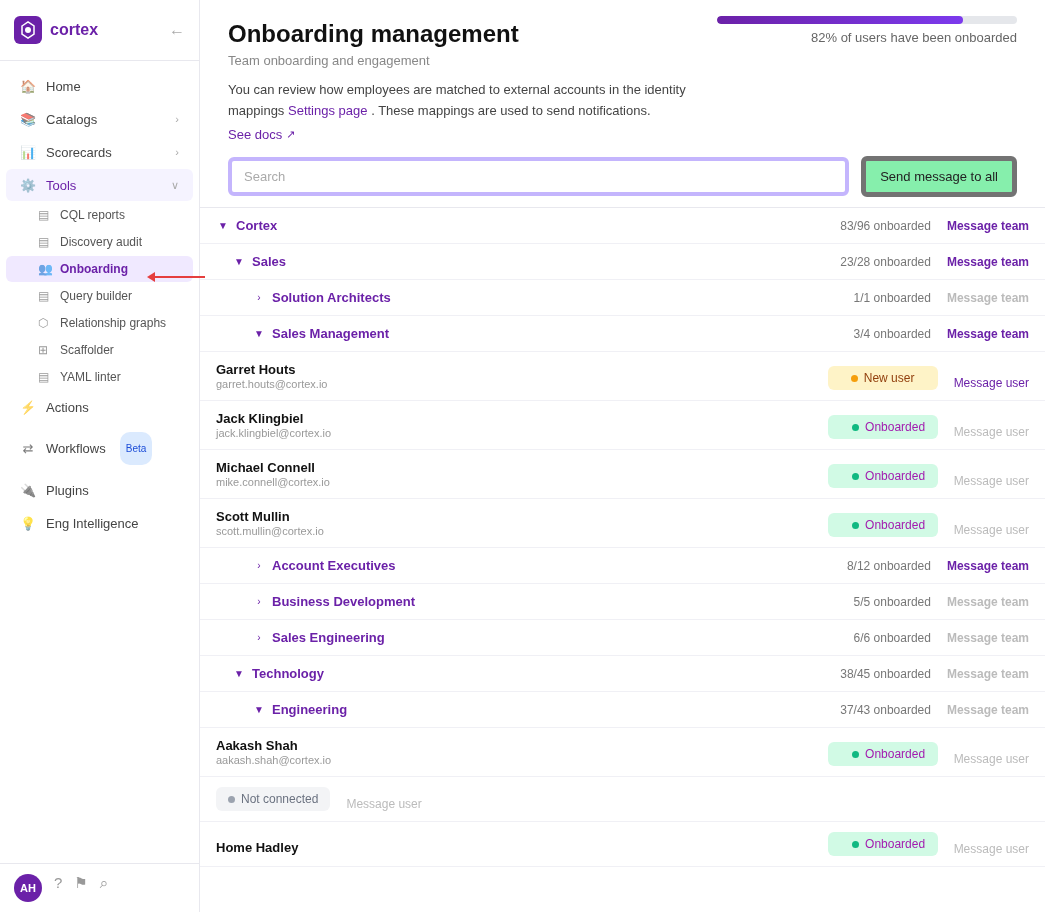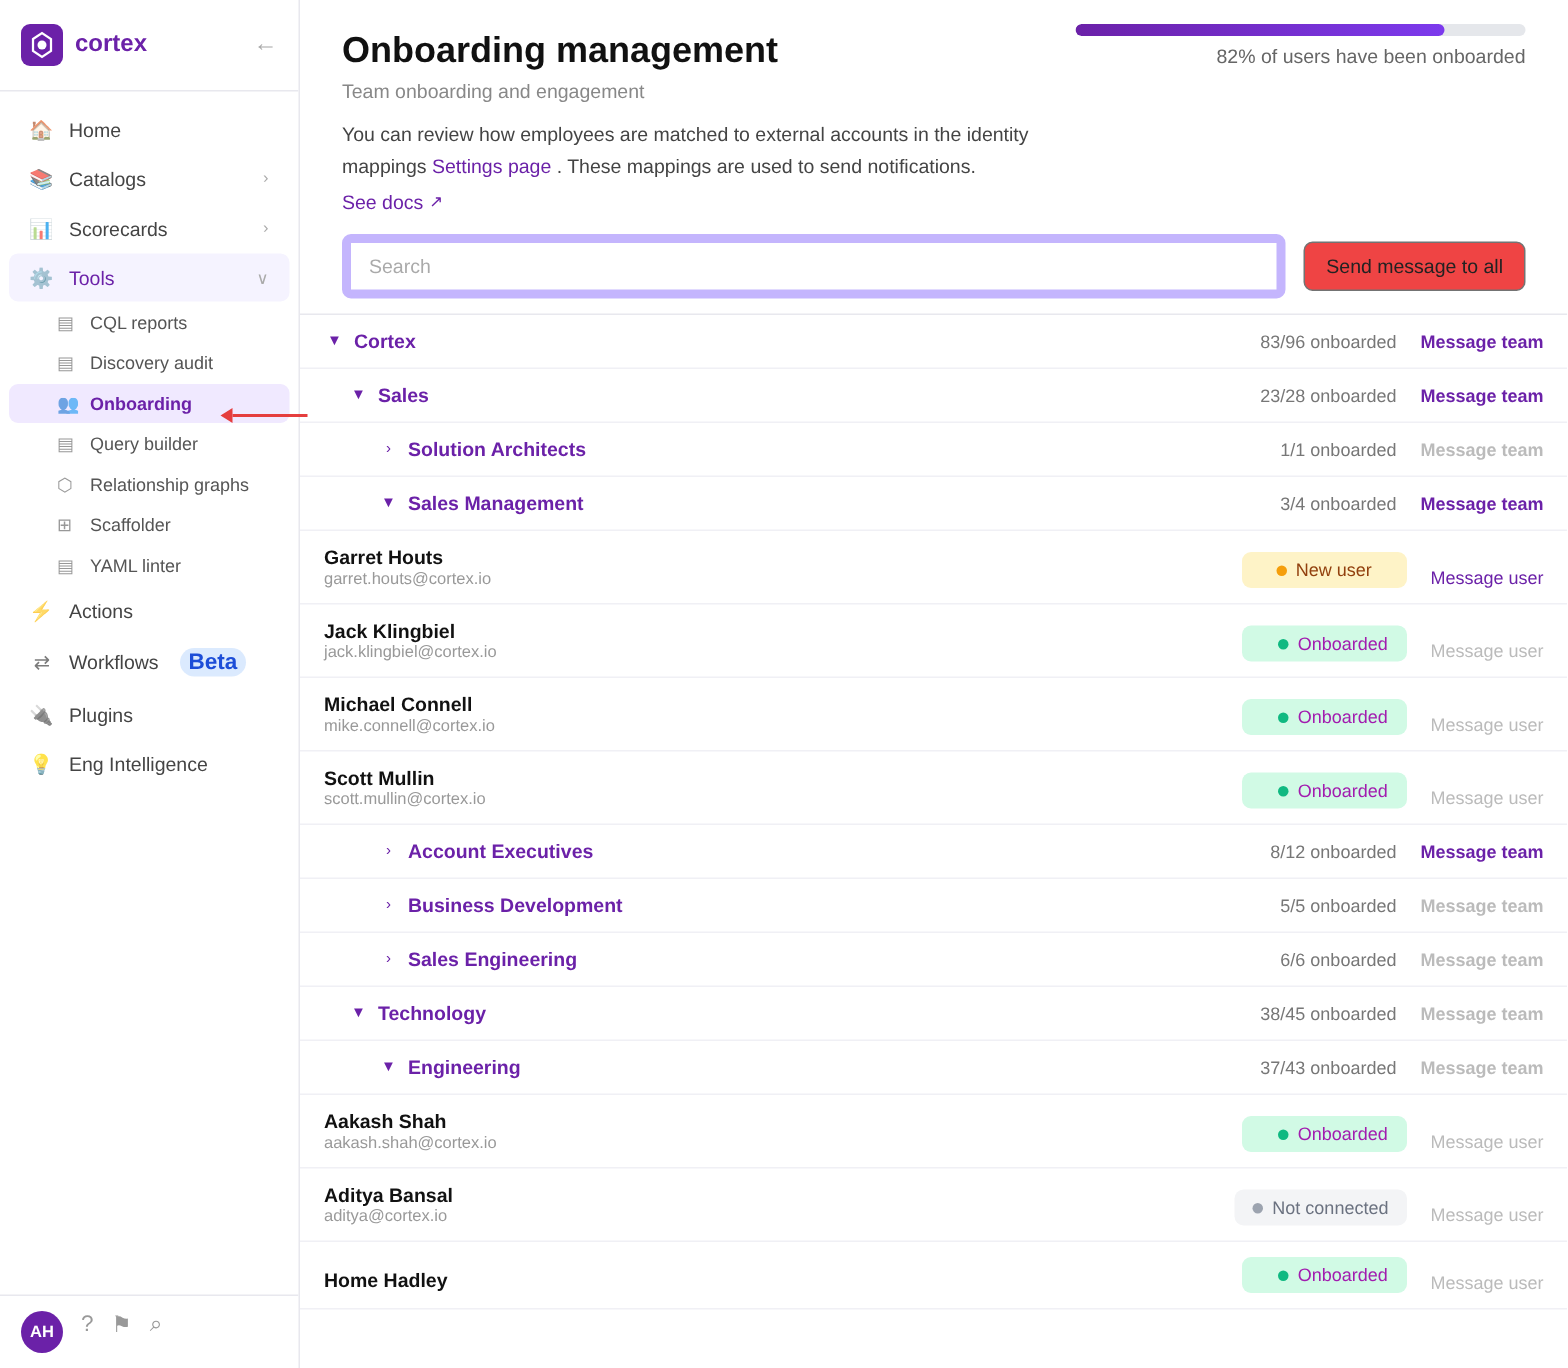--- a/index.html
+++ b/index.html
@@ -14,44 +14,44 @@
     .sidebar-collapse { color: #aaa; cursor: pointer; font-size: 16px; }
     .sidebar-nav { flex: 1; padding: 8px 0; }
     .nav-item { display: flex; align-items: center; gap: 10px; padding: 8px 14px; cursor: pointer; color: #444; font-size: 13px; border-radius: 6px; margin: 1px 6px; }
     .nav-item.active { background: #f5f3ff; color: #6b21a8; font-weight: 500; }
     .nav-item .nav-icon { width: 16px; height: 16px; display: flex; align-items: center; justify-content: center; opacity: 0.7; flex-shrink: 0; }
     .nav-item .chevron { margin-left: auto; font-size: 11px; color: #aaa; }
     .nav-sub { margin-left: 0; }
     .nav-sub-item { display: flex; align-items: center; gap: 8px; padding: 6px 14px 6px 32px; cursor: pointer; color: #555; font-size: 12px; border-radius: 6px; margin: 1px 6px; }
     .nav-sub-item.active { background: #f0e9ff; color: #6b21a8; font-weight: 600; position: relative; }
     .nav-sub-item .sub-icon { width: 14px; height: 14px; opacity: 0.6; flex-shrink: 0; }
-    .beta-badge { background: #dbeafe; color: #1d4ed8; font-size: 15px; padding: 1px 6px; border-radius: 10px; font-weight: 700; margin-left: 4px; }
+    .beta-badge { background: #dbeafe; color: #1d4ed8; font-size: 10px; padding: 11px 6px; border-radius: 10px; font-weight: 400; margin-left: 4px; }
     .sidebar-footer { padding: 10px 14px; border-top: 1px solid #e8e8ee; display: flex; align-items: flex-start; gap: 12px; }
     .avatar { width: 28px; height: 28px; background: #6b21a8; border-radius: 50%; display: flex; align-items: center; justify-content: center; color: white; font-size: 11px; font-weight: 700; flex-shrink: 0; }
     .footer-icon { color: #999; cursor: pointer; font-size: 15px; }
 
     
     .arrow-annotation { position: absolute; left: 148px; top: 272px; display: flex; align-items: center; z-index: 10; pointer-events: none; }
     .arrow-line { width: 50px; height: 2px; background: #e53e3e; }
     .arrow-head { width: 0; height: 0; border-top: 5px solid transparent; border-bottom: 5px solid transparent; border-right: 8px solid #e53e3e; margin-left: -1px; }
 
     
     .main { flex: 1; display: flex; flex-direction: column; overflow: hidden; }
     .main-header { padding: 20px 28px 0 28px; }
     .page-title { font-size: 24px; font-weight: 700; color: #111; line-height: 1.2; margin-bottom: 4px; }
     .page-subtitle { font-size: 13px; color: #888; margin-bottom: 12px; }
     .description { font-size: 13px; color: #444; line-height: 1.6; margin-bottom: 6px; }
     .description a { color: #6b21a8; text-decoration: none; }
     .see-docs { color: #6b21a8; font-size: 13px; text-decoration: none; display: inline-flex; align-items: center; gap: 4px; }
     .progress-bar-container { width: 300px; height: 8px; background: #e5e7eb; border-radius: 4px; overflow: hidden; }
     .progress-bar-fill { height: 100%; background: linear-gradient(90deg, #6b21a8, #7c3aed); border-radius: 4px; }
     .progress-text { font-size: 13px; color: #666; white-space: nowrap; }
-    .search-input { flex: 1; padding: 8px 12px; border: 6px solid #c4b5fd; border-radius: 6px; font-size: 13px; color: #333; outline: none; }
+    .search-input { flex: 1; padding: 8px 12px; border: 4px solid #c4b5fd; border-radius: 6px; font-size: 13px; color: #333; outline: none; }
     .search-input::placeholder { color: #aaa; }
-    .send-btn { background: #ef4444; border: 1px solid #737373; color: #222; padding: 8px 14px; border-radius: 6px; font-size: 13px; cursor: pointer; white-space: nowrap; font-weight: 500; }
+    .send-btn { background: #86efac; border: 5px solid #737373; color: #222; padding: 8px 14px; border-radius: 6px; font-size: 13px; cursor: pointer; white-space: nowrap; font-weight: 500; }
     .right-panel { flex: 1; overflow-y: auto; }
     .team-row { display: flex; align-items: center; padding: 10px 16px; border-bottom: 1px solid #f0f0f5; }
     .expand-btn { color: #6b21a8; cursor: pointer; font-size: 10px; margin-right: 6px; width: 14px; text-align: center; flex-shrink: 0; }
     .team-name { color: #6b21a8; font-weight: 600; font-size: 13px; cursor: pointer; }
     .team-count { margin-left: auto; font-size: 12px; color: #777; white-space: nowrap; padding-right: 16px; }
     .message-team-link { color: #6b21a8; font-size: 12px; font-weight: 700; cursor: pointer; white-space: nowrap; }
     .message-team-link.dim { color: #bbb; }
     .indent-1 { padding-left: 32px; }
     .indent-2 { padding-left: 52px; }
     .indent-3 { padding-left: 72px; }
@@ -326,24 +326,20 @@
         <div class="user-email">aakash.shah@cortex.io</div>
       </div>
       <span class="status-badge onboarded">
         <span class="status-dot green"></span>
         <span>Onboarded</span>
       </span>
       <span class="message-user-link dim">Message user</span>
     </div>
 
     <div class="user-row indent-3">
-      <div class="user-info">
-        <div class="user-name">Aditya Bansal</div>
-        <div class="user-email">aditya@cortex.io</div>
-      </div>
       <span class="status-badge not-connected">
         <span class="status-dot gray"></span>
         <span>Not connected</span>
       </span>
       <span class="message-user-link dim">Message user</span>
     </div>
 
     <div class="user-row indent-3">
       <div class="user-info">
         <div class="user-name">Home Hadley</div>

